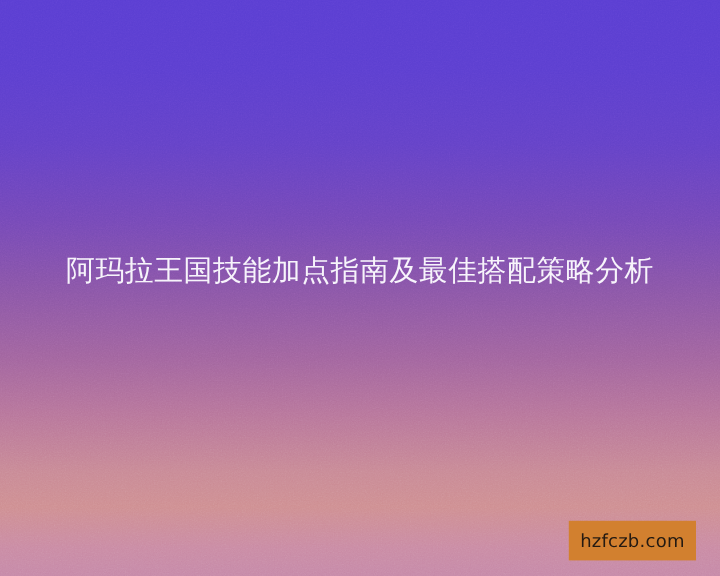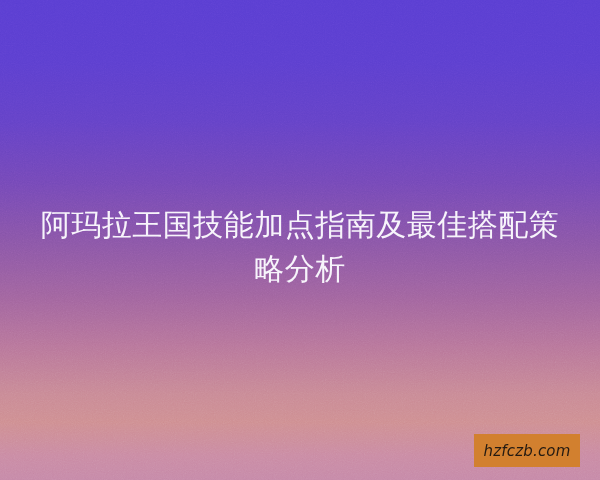--- a/index.html
+++ b/index.html
@@ -44,21 +44,21 @@
   .banner-title {
     position: absolute;
     left: 0;
     right: 0;
     top: 203px;
     margin: 0;
     padding: 0 32px;
     box-sizing: border-box;
     text-align: center;
     color: #f7f4fb;
-    font-size: 30px;
+    font-size: 24px;
     font-weight: 400;
     line-height: 44px;
     letter-spacing: 0.5px;
     white-space: pre-line;
   }
 
   .site-badge {
     position: absolute;
     left: 474px;
     top: 434px;
@@ -66,21 +66,20 @@
     height: 33px;
     display: flex;
     align-items: center;
     justify-content: center;
     background: #d2802f;
     color: #241a12;
     font-size: 15px;
     font-weight: 400;
     letter-spacing: 0.2px;
     box-sizing: border-box;
-    font-style: italic;
   }
 </style>
 </head>
 <body>
 
 <div class="banner">
 
   <svg class="banner-noise" xmlns="http://www.w3.org/2000/svg" width="600" height="480" aria-hidden="true">
     <filter id="grain">
       <feTurbulence type="fractalNoise" baseFrequency="0.9" numOctaves="3" stitchTiles="stitch"></feTurbulence>

